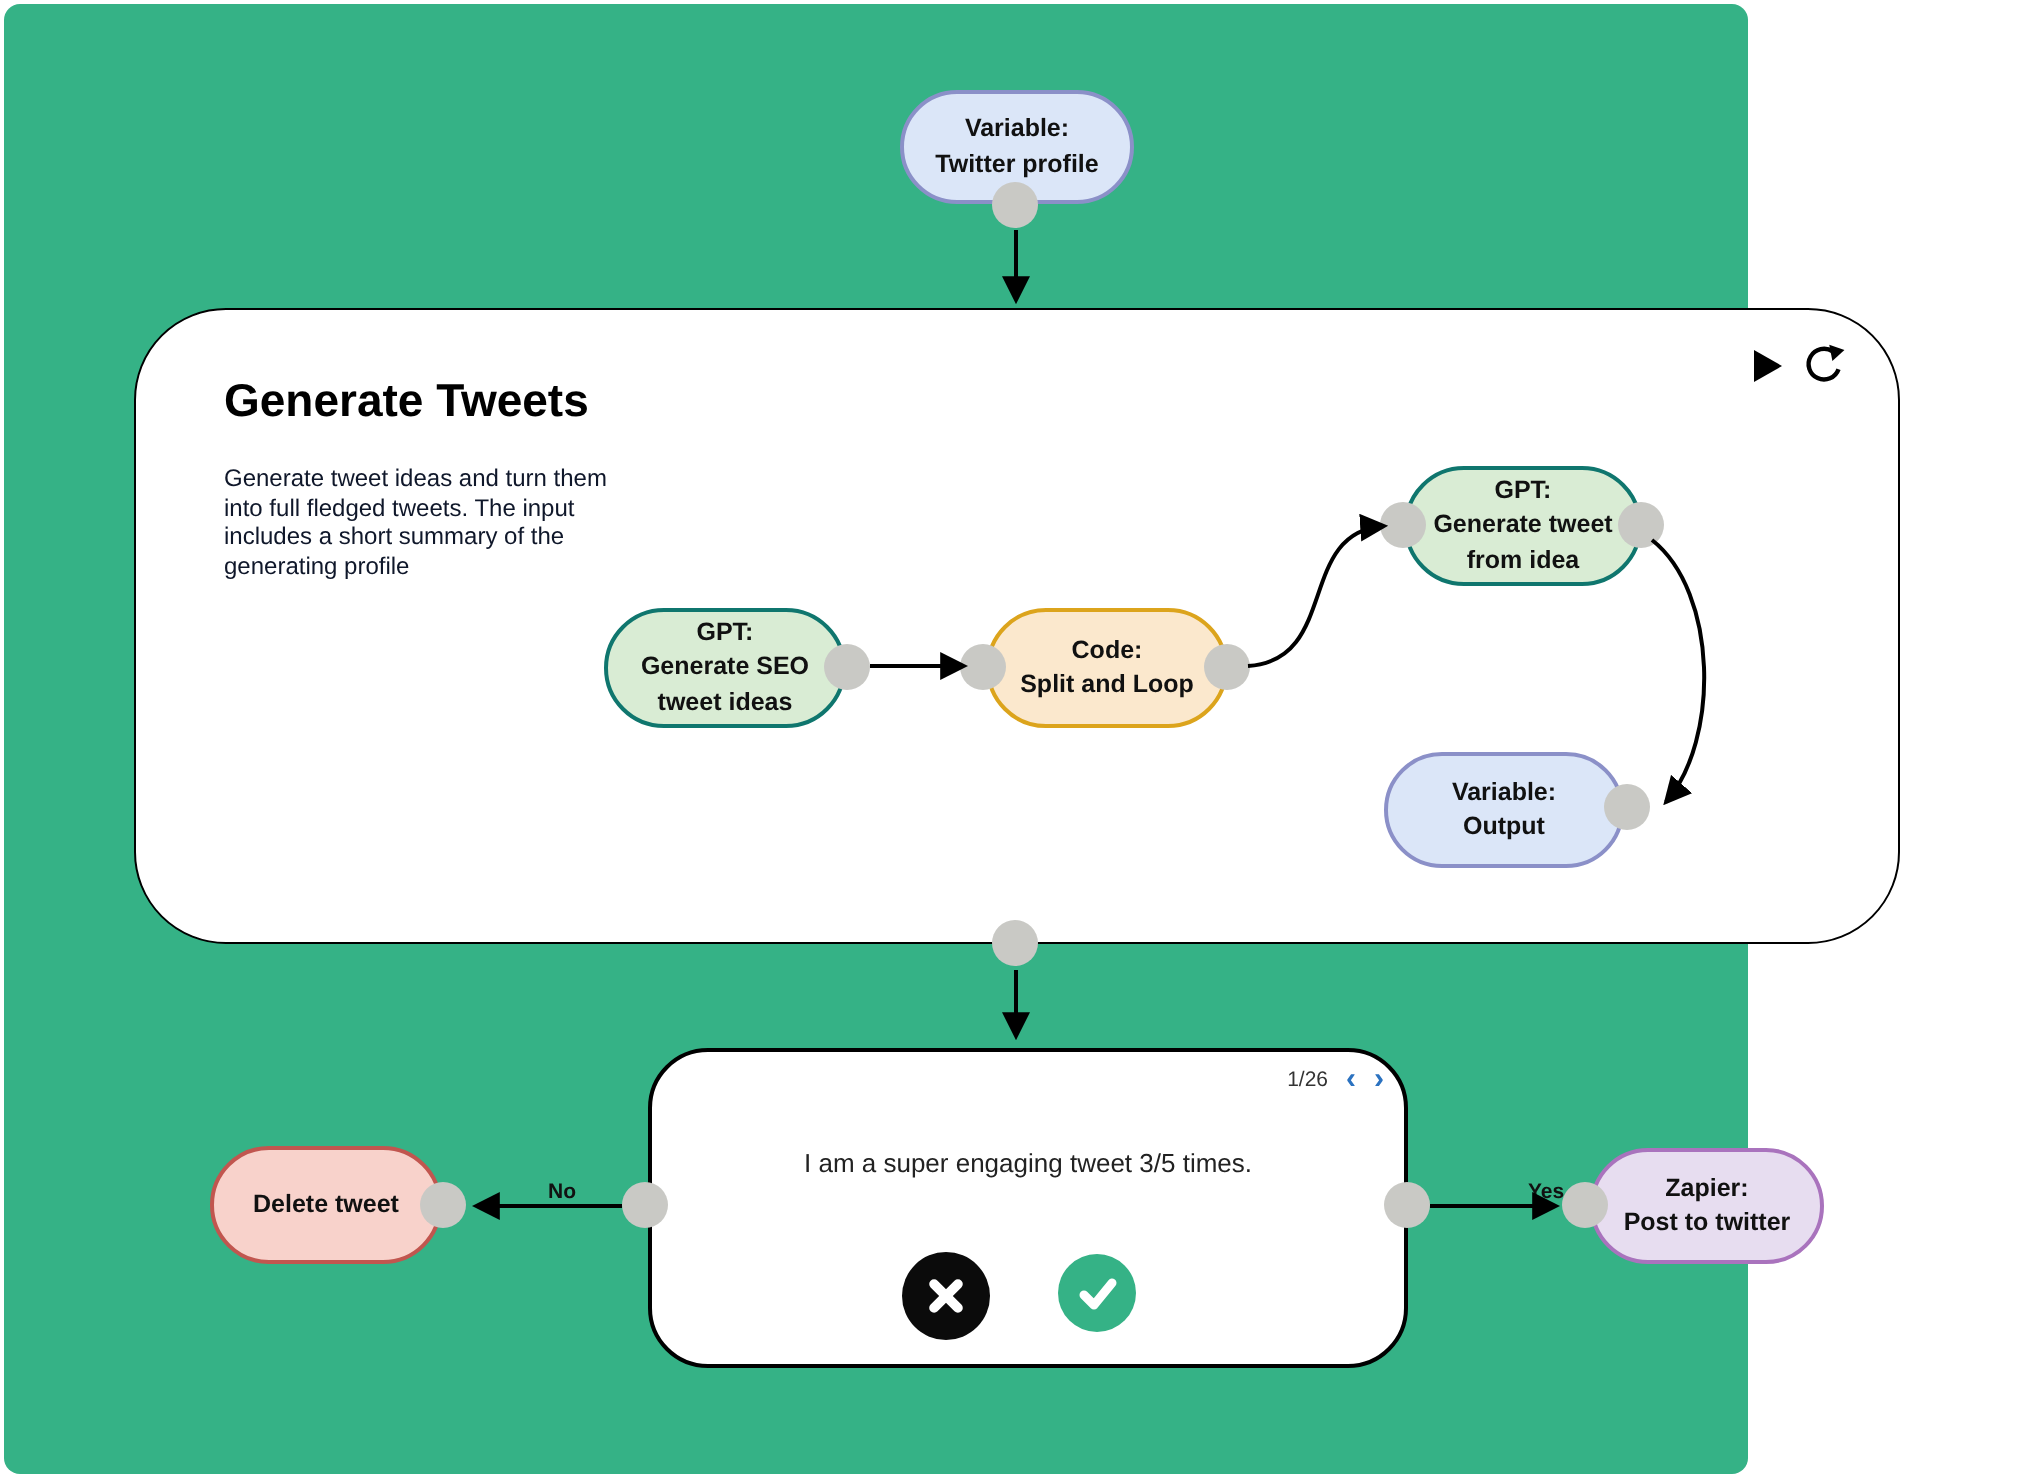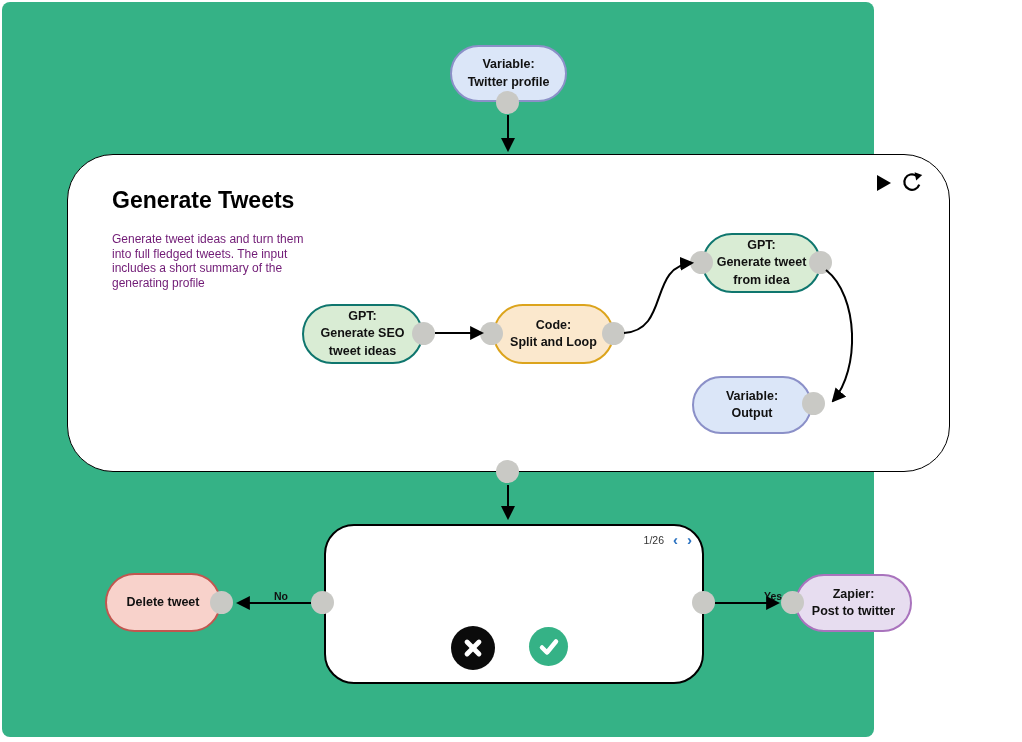--- a/index.html
+++ b/index.html
@@ -16,21 +16,21 @@
   .n-code     { background:#fbe8cd; border:2px solid #dca41c;justify-content:center; }
   .n-delete   { background:#f8d2cb; border:2px solid #c1564f; }
   .n-zapier   { background:#e7ddf0; border:2px solid #a973bd; }
 
   
   .port { position:absolute; width:23px; height:23px; border-radius:50%; background:#c9c9c5; z-index:6; }
 
   
   #group { position:absolute; left:65px; top:152px; width:883px; height:318px; background:#ffffff; border:1.5px solid #000; border-radius:46px; z-index:2; }
   #group-title { position:absolute; left:110px; top:185px; font-size:23px; font-weight:bold; color:#000; z-index:3; }
-  #group-desc { position:absolute; left:110px; top:230px; width:212px; font-size:12px; line-height:1.22; color:#701a75; z-index:3; }
+  #group-desc { position:absolute; left:110px; top:230px; width:212px; font-size:12px; line-height:1.22; color:#0f172a; z-index:3; }
   #run-button { position:absolute; left:873px; top:172px; width:18px; height:18px; z-index:4; cursor:pointer; }
   #refresh-button { position:absolute; left:899px; top:169px; width:22px; height:22px; z-index:4; cursor:pointer; }
 
   
   #example-card { position:absolute; left:322px; top:522px; width:380px; height:160px; background:#ffffff; border:2.5px solid #000; border-radius:30px; z-index:2; }
   #pager { position:absolute; left:560px; top:530px; width:130px; display:flex; justify-content:flex-end; align-items:center; gap:9px; z-index:4; }
   #pager-count { font-size:10.5px; color:#333; }
   .pager-chevron { font-size:15px; line-height:1; color:#2b72c0; cursor:pointer; font-weight:bold; }
   #example-heading { position:absolute; left:322px; top:553px; width:380px; text-align:center; font-size:13px; font-weight:bold; color:#111; z-index:3; }
   #example-tweet { position:absolute; left:322px; top:572px; width:380px; text-align:center; font-size:13px; color:#222; z-index:3; }
@@ -99,20 +99,21 @@
       <span>Variable:</span>
       <span>Output</span>
     </div>
 
     <div id="example-card"></div>
     <div id="pager">
       <span id="pager-count">1/26</span>
       <span class="pager-chevron">‹</span>
       <span class="pager-chevron">›</span>
     </div>
+    <div id="example-tweet">I am a super engaging tweet 3/5 times.</div>
 
     <div id="reject-button">
       <svg width="26" height="26" viewBox="0 0 24 24">
         <line x1="6.5" y1="6.5" x2="17.5" y2="17.5" stroke="#fff" stroke-width="4.5" stroke-linecap="round"></line>
         <line x1="17.5" y1="6.5" x2="6.5" y2="17.5" stroke="#fff" stroke-width="4.5" stroke-linecap="round"></line>
       </svg>
     </div>
     <div id="approve-button">
       <svg width="24" height="24" viewBox="0 0 24 24">
         <polyline points="5,12.5 10,17.5 19,6.5" fill="none" stroke="#fff" stroke-width="4.5" stroke-linecap="round" stroke-linejoin="round"></polyline>

